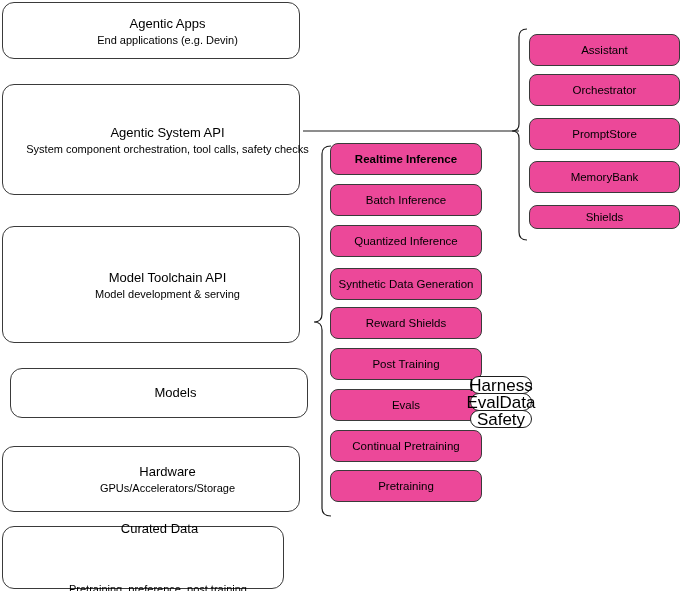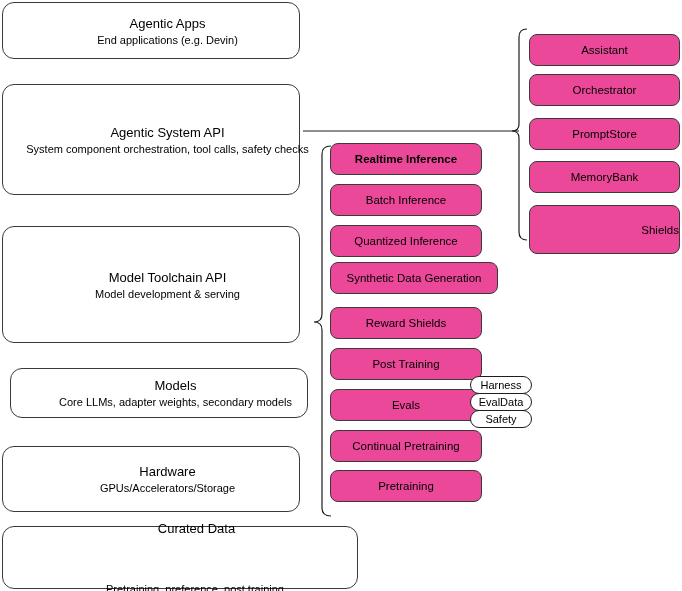--- a/index.html
+++ b/index.html
@@ -60,21 +60,21 @@
   }
   .tag-pill {
     position: absolute;
     box-sizing: border-box;
     border: 1px solid #1d1d1d;
     border-radius: 999px;
     background: #ffffff;
     display: flex;
     align-items: center;
     justify-content: center;
-    font-size: 11px;
+    font-size: 17px;
     line-height: 13px;
     white-space: nowrap;
     z-index: 5;
   }
   svg.connector {
     position: absolute;
     left: 0;
     top: 0;
     width: 682px;
     height: 591px;
@@ -111,43 +111,42 @@
     <div class="layer-sub">System component orchestration, tool calls, safety checks</div>
   </div>
 
   <div class="layer-box" style="left:2px; top:226px; width:298px; height:117px;">
     <div class="layer-title">Model Toolchain API</div>
     <div class="layer-sub">Model development &amp; serving</div>
   </div>
 
   <div class="layer-box" style="left:10px; top:368px; width:298px; height:50px;">
     <div class="layer-title">Models</div>
-    <div class="layer-sub">Core LLMs, adapter weights, secondary models</div>
   </div>
 
   <div class="layer-box" style="left:2px; top:446px; width:298px; height:66px;">
     <div class="layer-title">Hardware</div>
     <div class="layer-sub">GPUs/Accelerators/Storage</div>
   </div>
 
-  <div class="layer-box" style="left:2px; top:526px; width:356px; height:63px;gap:44px;">
+  <div class="layer-box" style="left:2px; top:526px; width:282px; height:63px;gap:44px;">
     <div class="layer-title">Curated Data</div>
     <div class="layer-sub">Pretraining, preference, post training.</div>
   </div>
 
   <div class="pill-box" style="left:330px; top:143px; width:152px; height:32px;font-weight:bold;">
     <span>Realtime Inference</span>
   </div>
   <div class="pill-box" style="left:330px; top:184px; width:152px; height:32px;">
     <span>Batch Inference</span>
   </div>
   <div class="pill-box" style="left:330px; top:225px; width:152px; height:32px;">
     <span>Quantized Inference</span>
   </div>
-  <div class="pill-box" style="left:330px; top:262px; width:168px; height:32px;">
+  <div class="pill-box" style="left:330px; top:268px; width:152px; height:32px;">
     <span>Synthetic Data Generation</span>
   </div>
   <div class="pill-box" style="left:330px; top:307px; width:152px; height:32px;">
     <span>Reward Shields</span>
   </div>
   <div class="pill-box" style="left:330px; top:348px; width:152px; height:32px;">
     <span>Post Training</span>
   </div>
   <div class="pill-box" style="left:330px; top:389px; width:152px; height:32px;">
     <span>Evals</span>
@@ -174,17 +173,17 @@
   </div>
   <div class="pill-box" style="left:529px; top:74px; width:151px; height:32px;">
     <span>Orchestrator</span>
   </div>
   <div class="pill-box" style="left:529px; top:118px; width:151px; height:32px;">
     <span>PromptStore</span>
   </div>
   <div class="pill-box" style="left:529px; top:161px; width:151px; height:32px;">
     <span>MemoryBank</span>
   </div>
-  <div class="pill-box" style="left:529px; top:205px; width:151px; height:49px;justify-content:flex-end;">
+  <div class="pill-box" style="left:529px; top:205px; width:151px; height:24px;">
     <span>Shields</span>
   </div>
 
 </div>
 
 </body></html>

